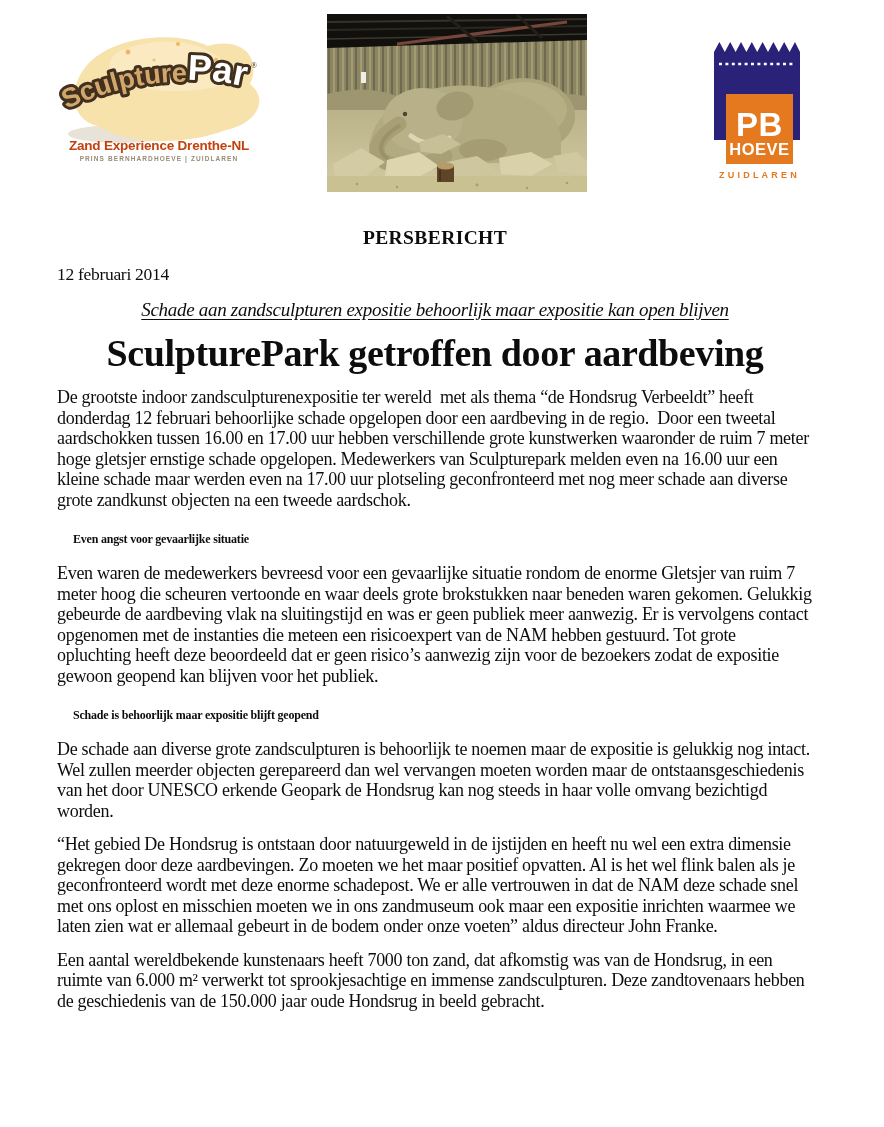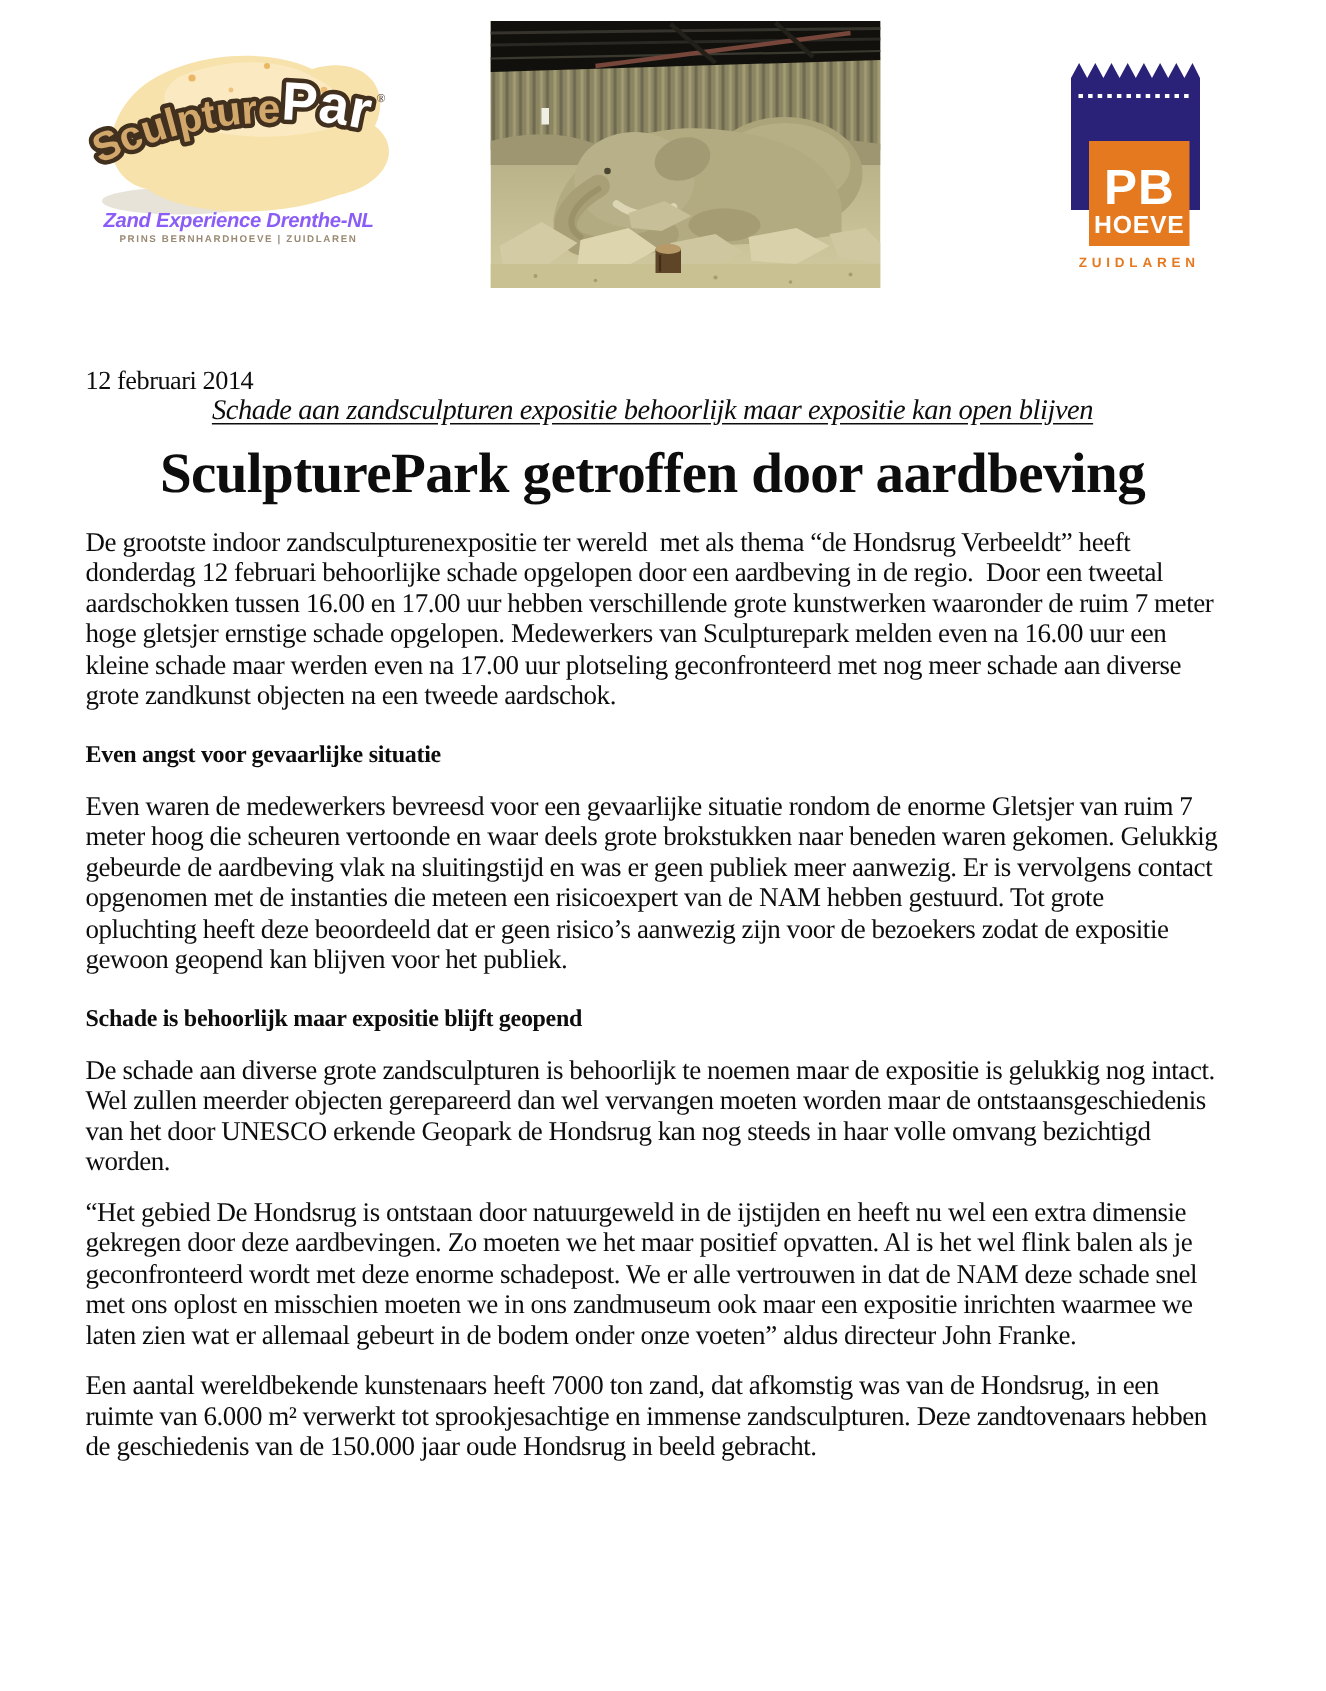--- a/index.html
+++ b/index.html
@@ -10,50 +10,50 @@
     background:#ffffff;
     font-family:"Liberation Serif", serif;
     color:#0d0d0d;
     overflow:hidden;
   }
   
   .header{position:absolute;top:0;left:0;width:884px;height:205px;}
   .logo-sp{position:absolute;left:58px;top:30px;width:202px;text-align:center;}
   .logo-sp .tagline{
     font-family:"Liberation Sans", sans-serif;
-    font-weight:bold;font-size:13.5px;color:#8b5cf6;
-    margin-top:-14px;letter-spacing:-0.2px;font-style:italic;
+    font-weight:bold;font-size:13.5px;color:#c2410c;
+    margin-top:-14px;letter-spacing:-0.2px;
   }
   .logo-sp .subtagline{
     font-family:"Liberation Sans", sans-serif;
     font-size:6.5px;color:#9a8a73;letter-spacing:1.1px;margin-top:2px;font-weight:bold;
   }
   .photo{position:absolute;left:327px;top:14px;width:260px;height:178px;}
   .logo-pb{position:absolute;left:712px;top:40px;width:96px;height:142px;}
 
   
   main{
     position:absolute;top:228px;left:57px;width:756px;
     font-size:18px;line-height:20.5px;letter-spacing:-0.3px;
   }
   .press-title{
     text-align:center;font-weight:bold;font-size:19.5px;
     letter-spacing:.4px;margin:0;
   }
   .date-line{margin-top:15px;font-size:17.5px;}
   .subtitle{
-    text-align:center;font-style:italic;font-size:19px;
+    margin-top:16px;text-align:center;font-style:italic;font-size:19px;
     text-decoration:underline;text-underline-offset:3px;
   }
   .headline{
     margin:11px 0 0;text-align:center;font-weight:bold;font-size:38px;
     line-height:1.12;letter-spacing:-0.4px;
   }
   p.body-par{margin:13px 0 0;white-space:pre-wrap;}
-  h3.sec-head{margin:19px 0 0;font-size:16px;line-height:21px;letter-spacing:-0.2px;}
+  h3.sec-head{margin:19px 16px 0;font-size:12px;line-height:21px;letter-spacing:-0.2px;}
 </style>
 </head>
 <body>
 
 <div class="page">
 
   <div class="header">
 
     <div class="logo-sp">
       <svg width="202" height="118" viewBox="0 0 202 118">
@@ -164,20 +164,21 @@
         <rect x="14" y="54" width="67" height="70" fill="#e5791f"></rect>
         <text x="47.5" y="96" text-anchor="middle" font-family="Liberation Sans, sans-serif" font-weight="bold" font-size="33" fill="#ffffff" letter-spacing="0.5">PB</text>
         <text x="47.5" y="115" text-anchor="middle" font-family="Liberation Sans, sans-serif" font-weight="bold" font-size="16.5" fill="#ffffff" letter-spacing="0.5">HOEVE</text>
         <text x="47.5" y="138" text-anchor="middle" font-family="Liberation Sans, sans-serif" font-weight="bold" font-size="9" fill="#e5791f" letter-spacing="3.2">ZUIDLAREN</text>
       </svg>
     </div>
   </div>
 
   <main>
 
+    <h2 class="press-title">PERSBERICHT</h2>
 
     <div class="date-line">12 februari 2014</div>
 
     <div class="subtitle">Schade aan zandsculpturen expositie behoorlijk maar expositie kan open blijven</div>
 
     <h1 class="headline">SculpturePark getroffen door aardbeving</h1>
 
     <p class="body-par">De grootste indoor zandsculpturenexpositie ter wereld  met als thema “de Hondsrug Verbeeldt” heeft donderdag 12 februari behoorlijke schade opgelopen door een aardbeving in de regio.  Door een tweetal aardschokken tussen 16.00 en 17.00 uur hebben verschillende grote kunstwerken waaronder de ruim 7 meter hoge gletsjer ernstige schade opgelopen. Medewerkers van Sculpturepark melden even na 16.00 uur een kleine schade maar werden even na 17.00 uur plotseling geconfronteerd met nog meer schade aan diverse grote zandkunst objecten na een tweede aardschok.</p>
 
     <h3 class="sec-head">Even angst voor gevaarlijke situatie</h3>

